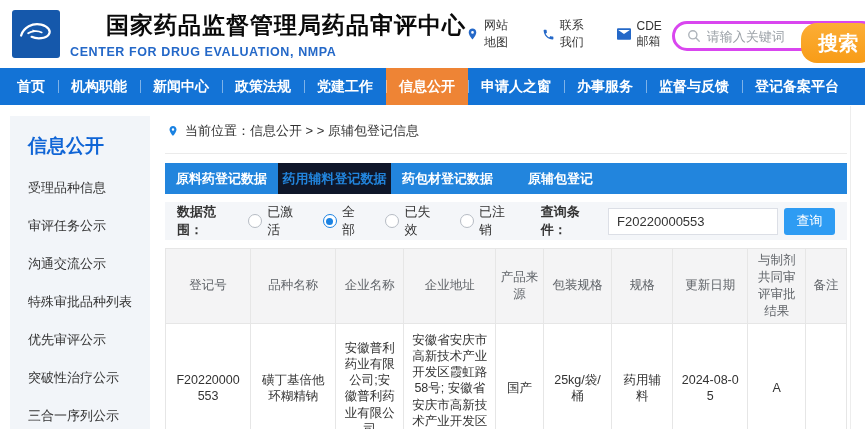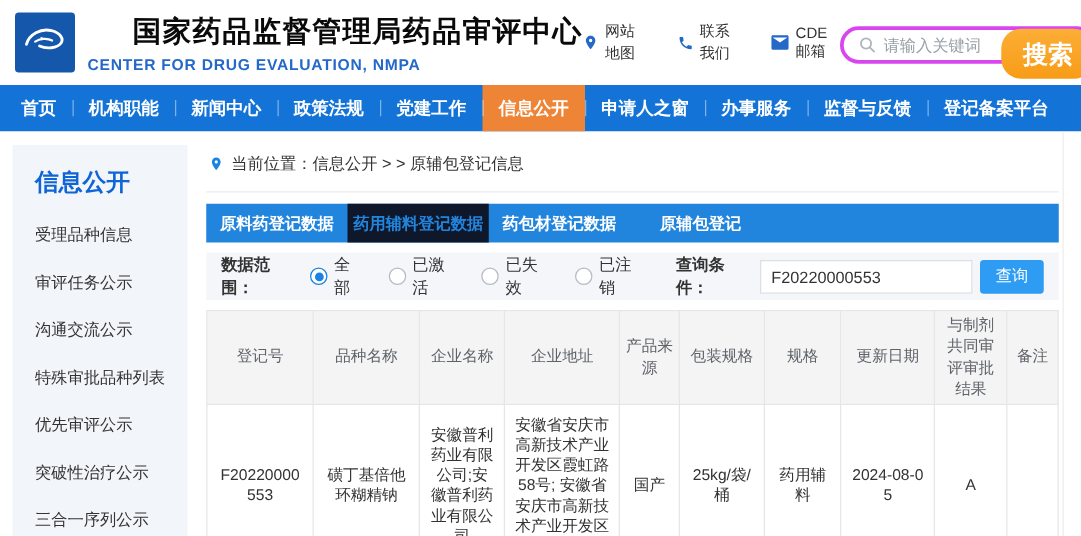--- a/index.html
+++ b/index.html
@@ -171,26 +171,26 @@
     <div class="tabs">
       <div class="tab">原料药登记数据</div>
       <div class="tab active">药用辅料登记数据</div>
       <div class="tab">药包材登记数据</div>
       <div class="tab">原辅包登记</div>
     </div>
 
     <div class="filter">
       <span class="filter-label">数据范围：</span>
       <span class="radio-opt">
+        <span class="radio"></span>
+        <span>已激活</span>
+      </span>
+      <span class="radio-opt">
         <span class="radio checked"></span>
         <span>全部</span>
-      </span>
-      <span class="radio-opt">
-        <span class="radio"></span>
-        <span>已激活</span>
       </span>
       <span class="radio-opt">
         <span class="radio"></span>
         <span>已失效</span>
       </span>
       <span class="radio-opt">
         <span class="radio"></span>
         <span>已注销</span>
       </span>
       <span class="query-label">查询条件：</span>

